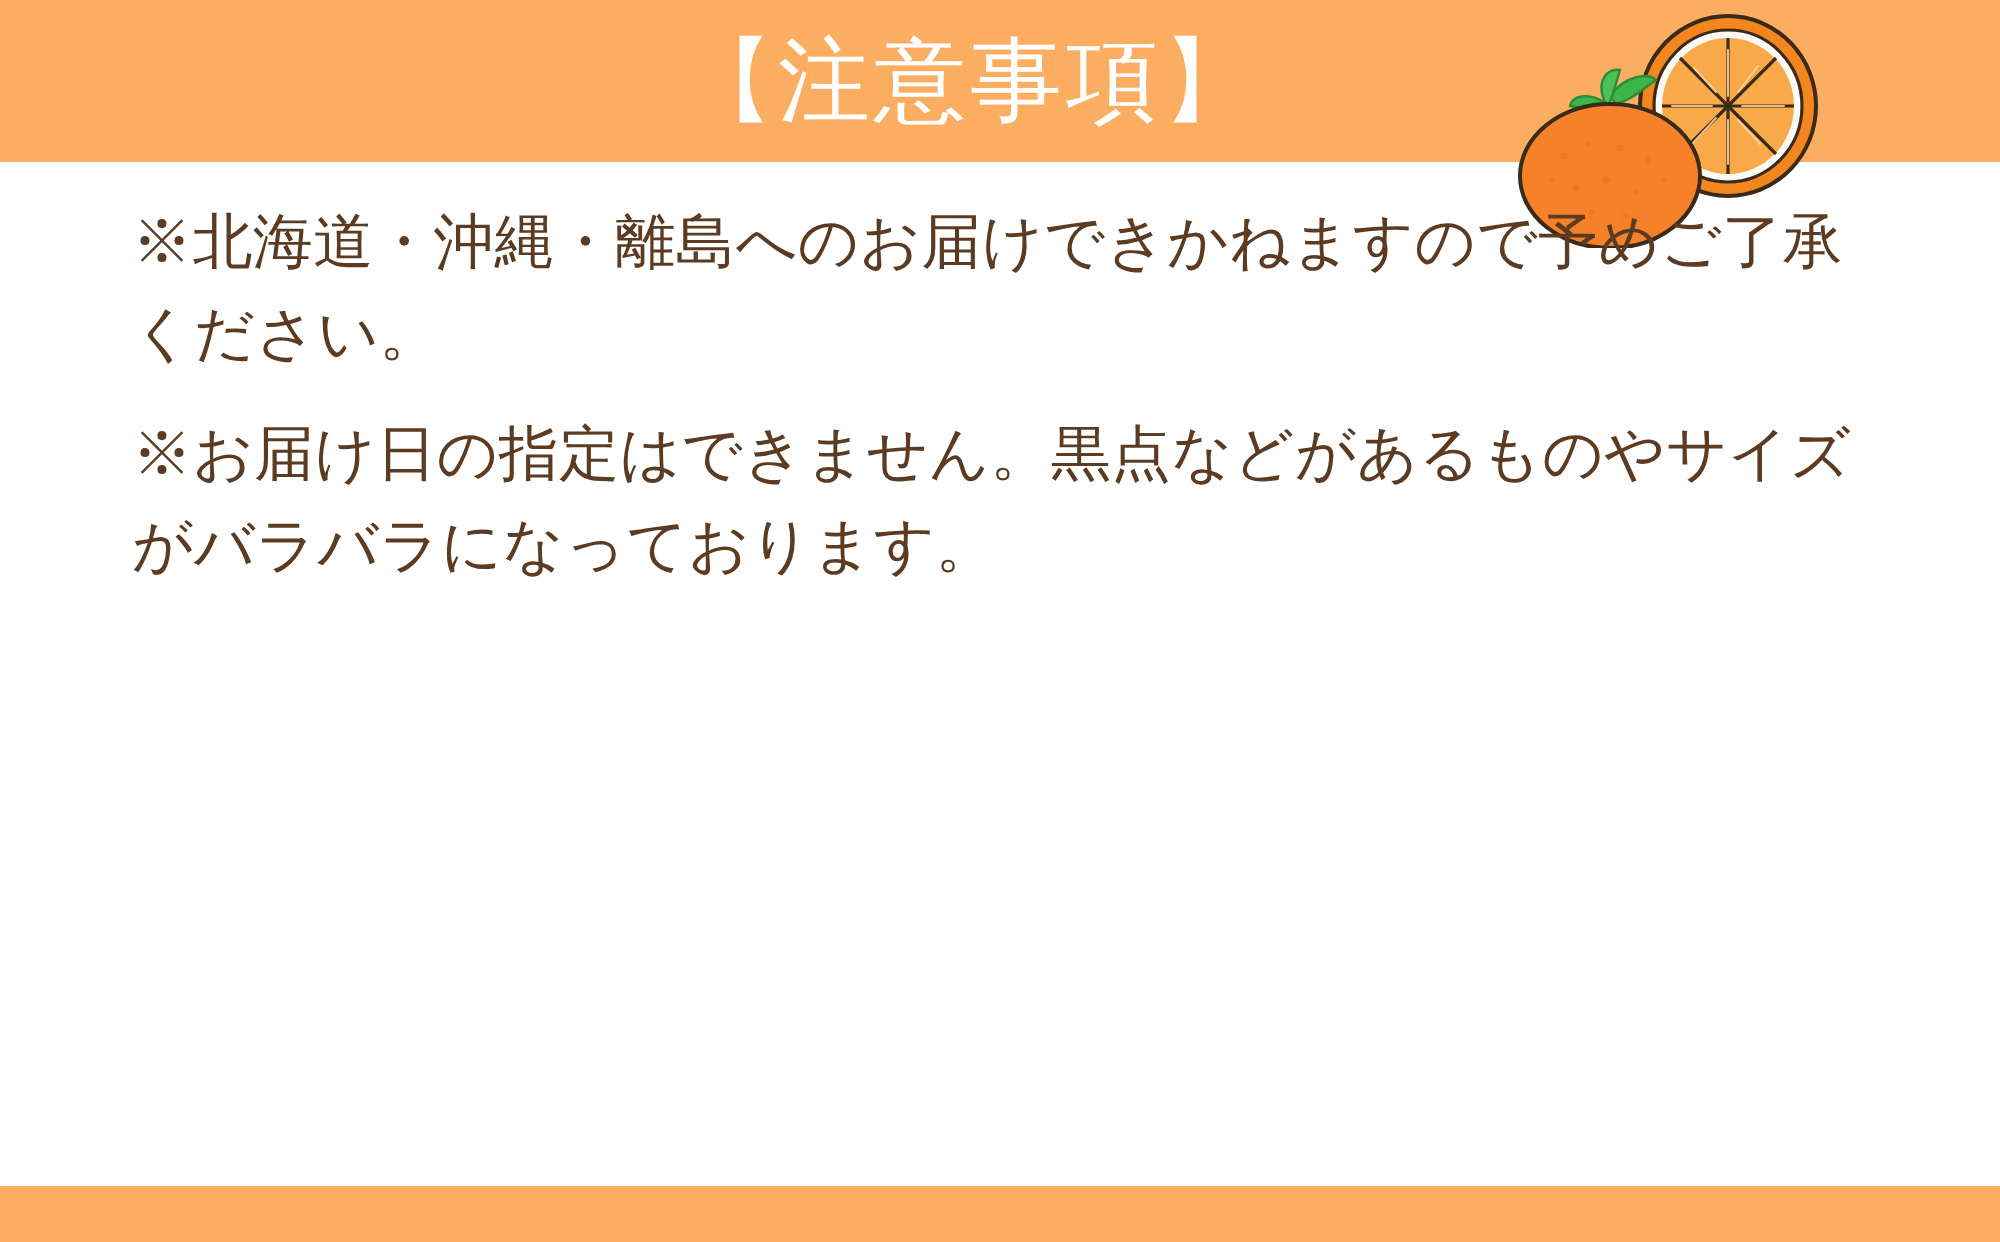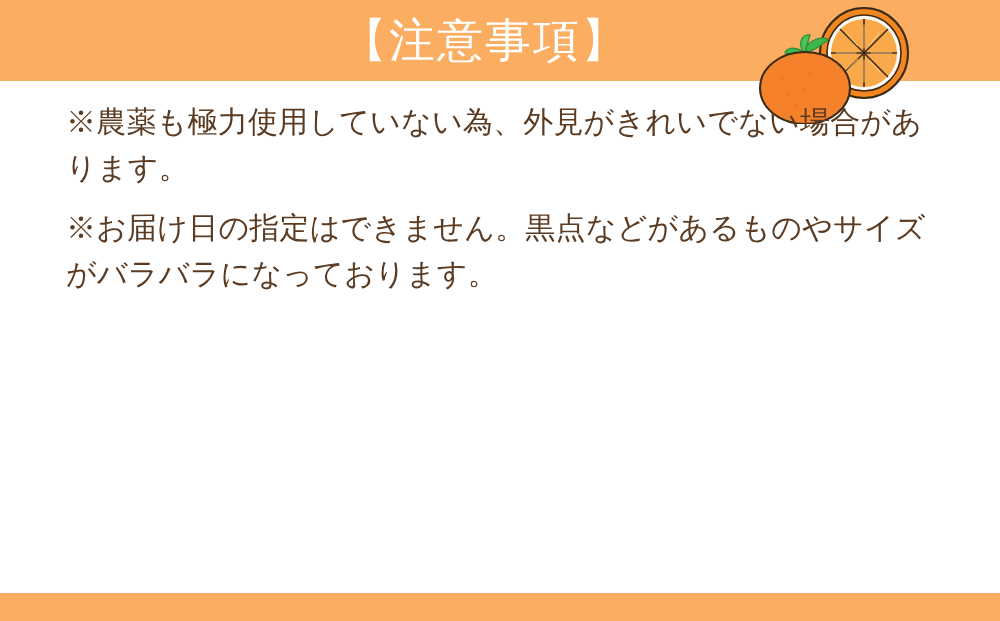--- a/index.html
+++ b/index.html
@@ -155,20 +155,20 @@
           <circle cx="74" cy="58" r="1.5"></circle>
           <circle cx="38" cy="74" r="1.6"></circle>
           <circle cx="55" cy="76" r="1.6"></circle>
           <circle cx="18" cy="58" r="1.5"></circle>
         </g>
       </g>
     </svg>
   </div>
 
   <div class="notice-body">
-    <p class="notice-item">※農薬も極力使用していない為、外見がきれいでない場合があります。</p>
+    <p class="notice-item">※北海道・沖縄・離島へのお届けできかねますので予めご了承ください。</p>
     <p class="notice-item">※お届け日の指定はできません。黒点などがあるものやサイズがバラバラになっております。</p>
 
   </div>
 
   <div class="footer-band"></div>
 
 </div>
 
 </body></html>

